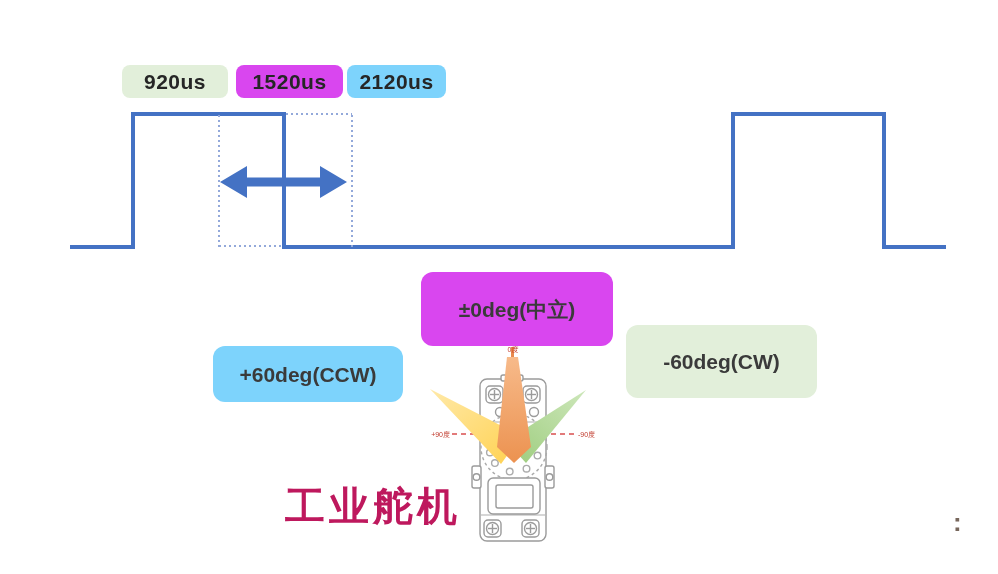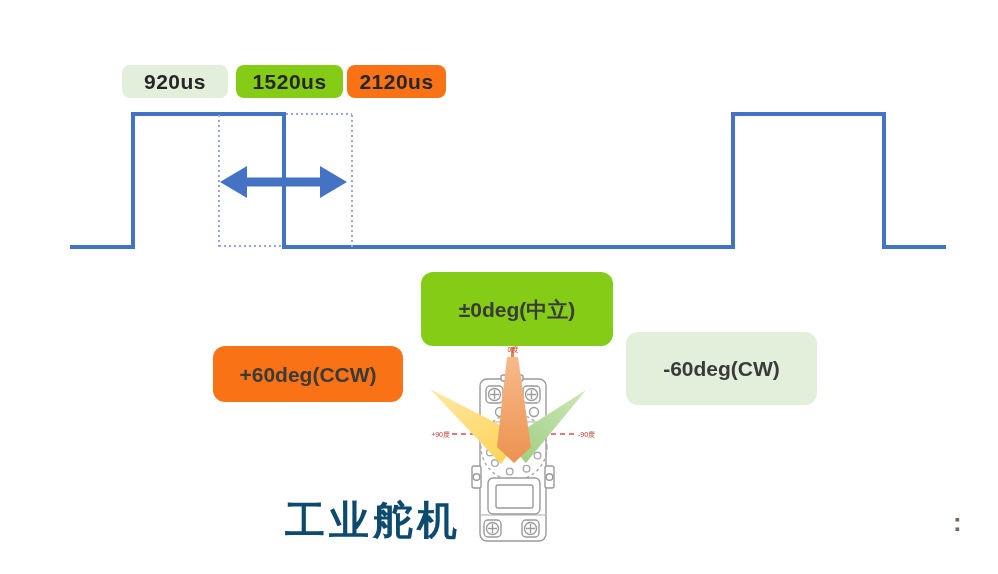--- a/index.html
+++ b/index.html
@@ -6,30 +6,30 @@
   .stage{
     position:relative;width:998px;height:574px;background:#ffffff;overflow:hidden;
     font-family:"Liberation Sans",sans-serif;
   }
   .art{position:absolute;left:0;top:0;width:998px;height:574px;}
   .chip{
     position:absolute;height:33px;display:flex;align-items:center;justify-content:center;
     border-radius:8px;font-size:21px;font-weight:600;color:#262626;letter-spacing:.5px;
   }
   .chip-green{background:#E2EFDA;}
-  .chip-salmon{background:#84cc16;}
-  .chip-yellow{background:#f97316;}
+  .chip-salmon{background:#d946ef;}
+  .chip-yellow{background:#7dd3fc;}
   .angle-box{
     position:absolute;border-radius:12px;display:flex;flex-direction:column;
     align-items:center;justify-content:center;text-align:center;
     font-size:21px;font-weight:600;color:#3a3a3a;line-height:33px;
   }
   .caption{
-    position:absolute;left:285px;top:493px;width:190px;
-    font-size:40px;font-weight:bold;color:#0c4a6e;letter-spacing:4px;
+    position:absolute;left:285px;top:479px;width:190px;
+    font-size:40px;font-weight:bold;color:#be185d;letter-spacing:4px;
     font-family:"DejaVu Sans",sans-serif;white-space:nowrap;
   }
   .corner-mark{
     position:absolute;left:953px;top:507px;font-size:26px;font-weight:bold;color:#77675C;
   }
 </style>
 </head>
 <body>
 
 <div class="stage">
@@ -137,21 +137,21 @@
   <div class="chip chip-green" style="left:122px;top:65px;width:106px;">920us</div>
   <div class="chip chip-salmon" style="left:236px;top:65px;width:107px;">1520us</div>
   <div class="chip chip-yellow" style="left:347px;top:65px;width:99px;">2120us</div>
 
   <div class="angle-box chip-yellow" style="left:213px;top:318px;width:190px;height:56px;margin-top:28px;">
     <span>+60deg(CCW)</span>
   </div>
   <div class="angle-box chip-salmon" style="left:421px;top:272px;width:192px;height:74px;">
     <span>±0deg(中立)</span>
   </div>
-  <div class="angle-box chip-green" style="left:626px;top:332px;width:191px;height:73px;">
+  <div class="angle-box chip-green" style="left:626px;top:325px;width:191px;height:73px;">
     <span>-60deg(CW)</span>
   </div>
 
   <div class="caption">工业舵机</div>
 
   <div class="corner-mark">:</div>
 
 </div>
 
 </body></html>

